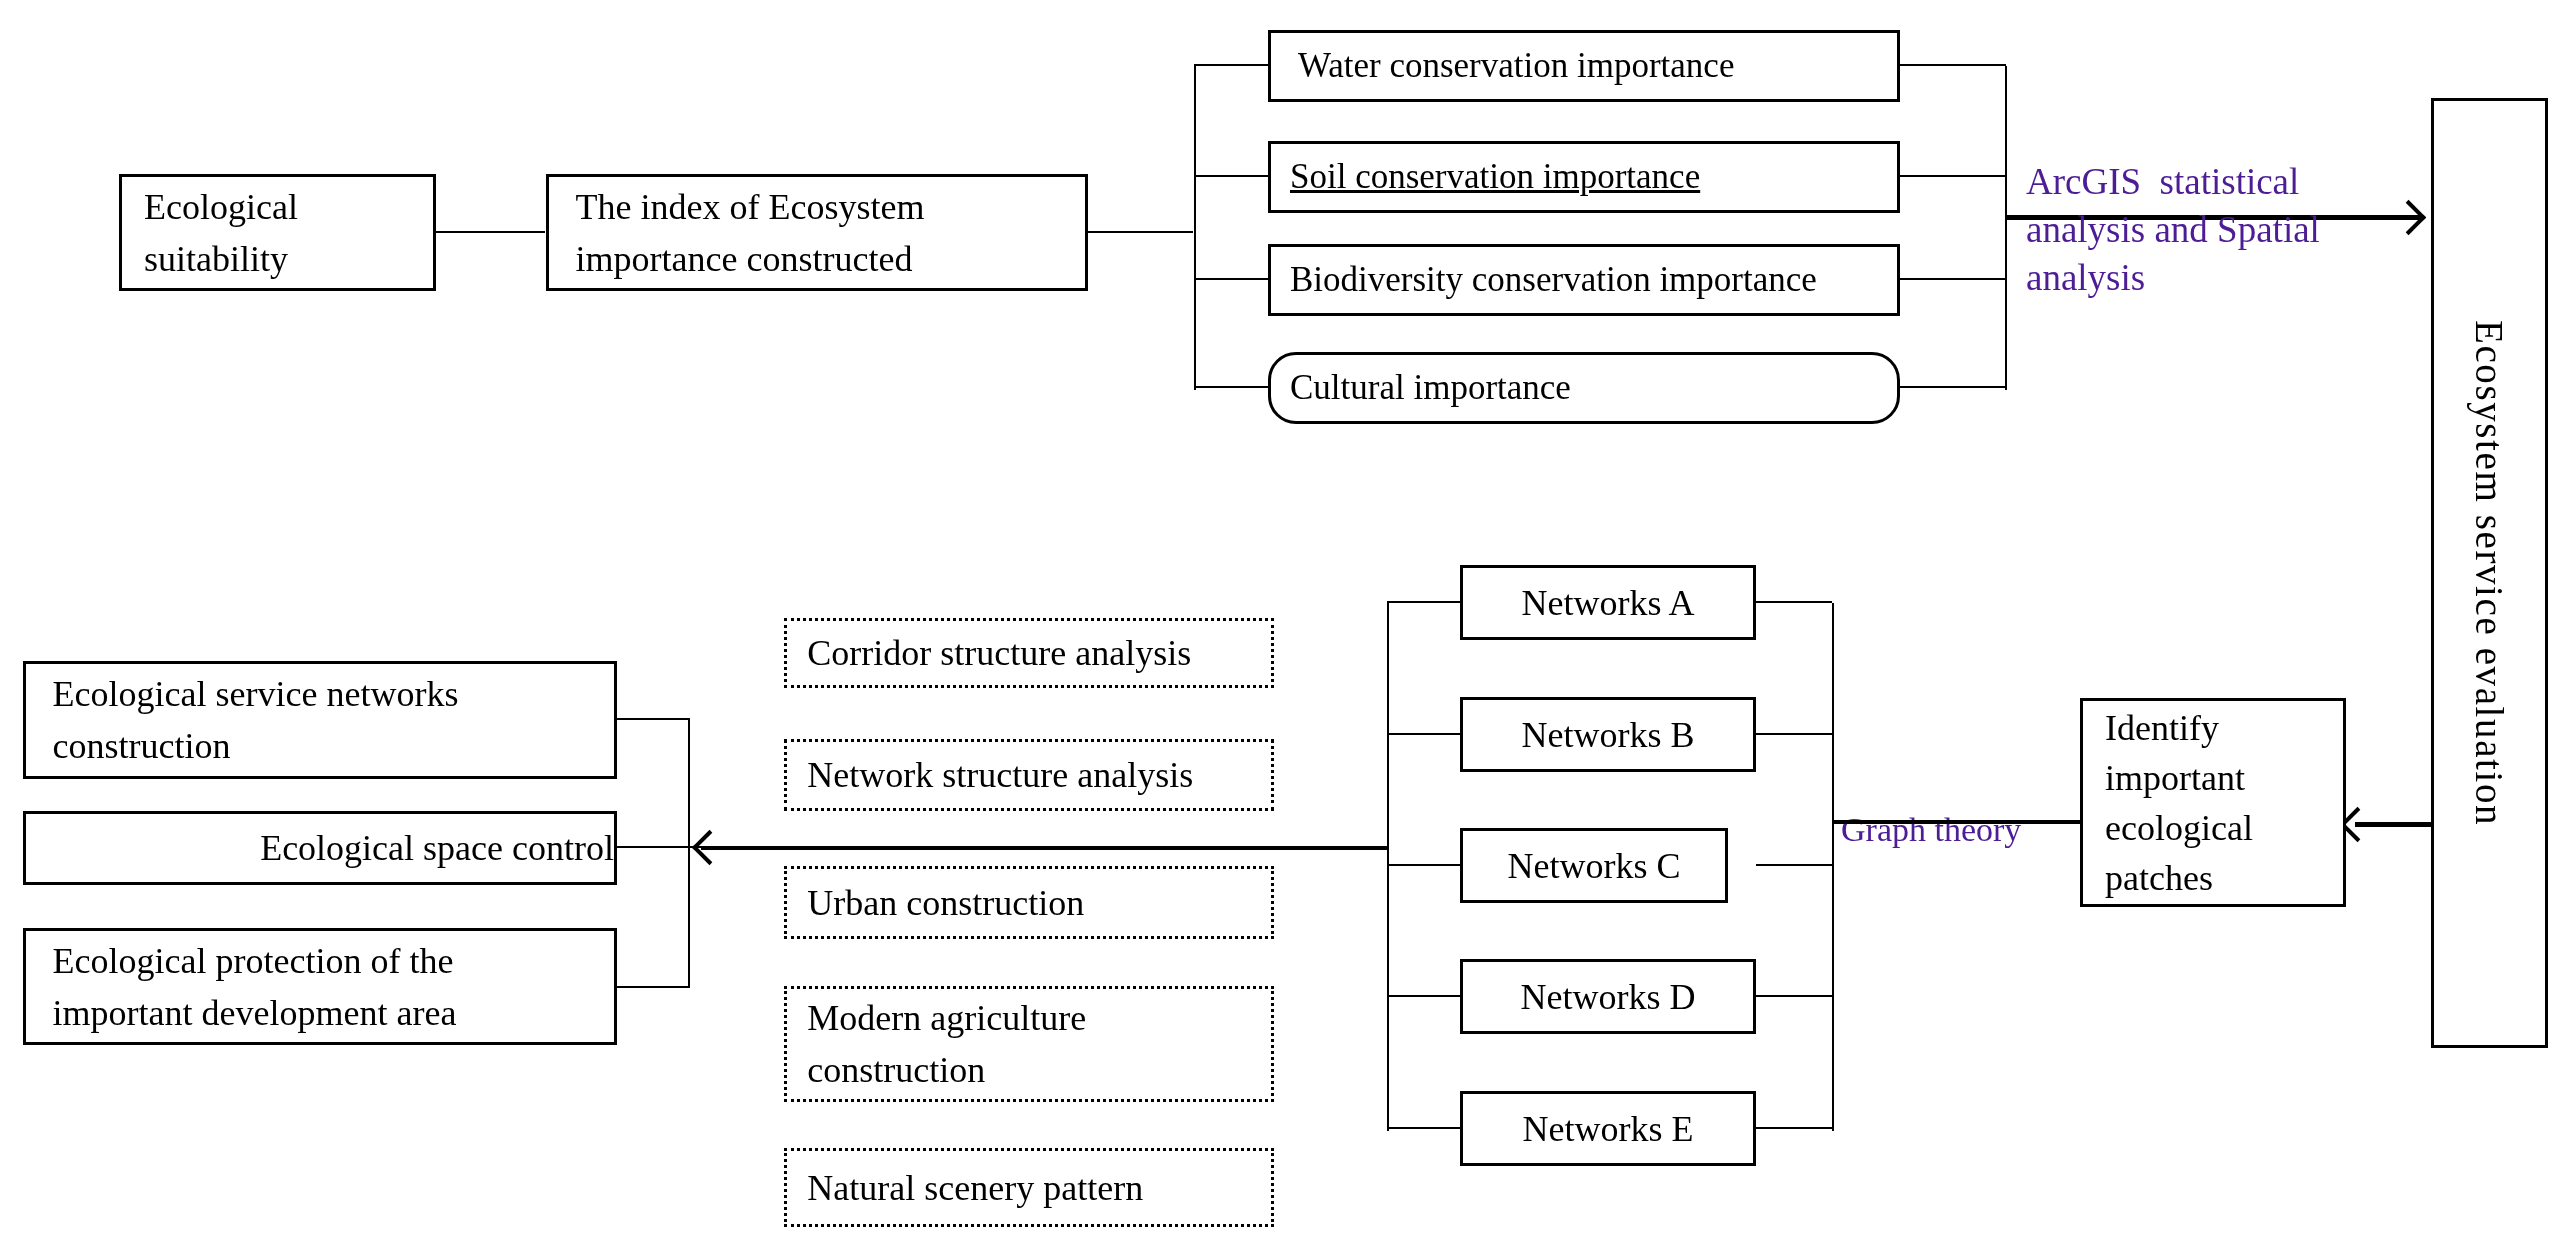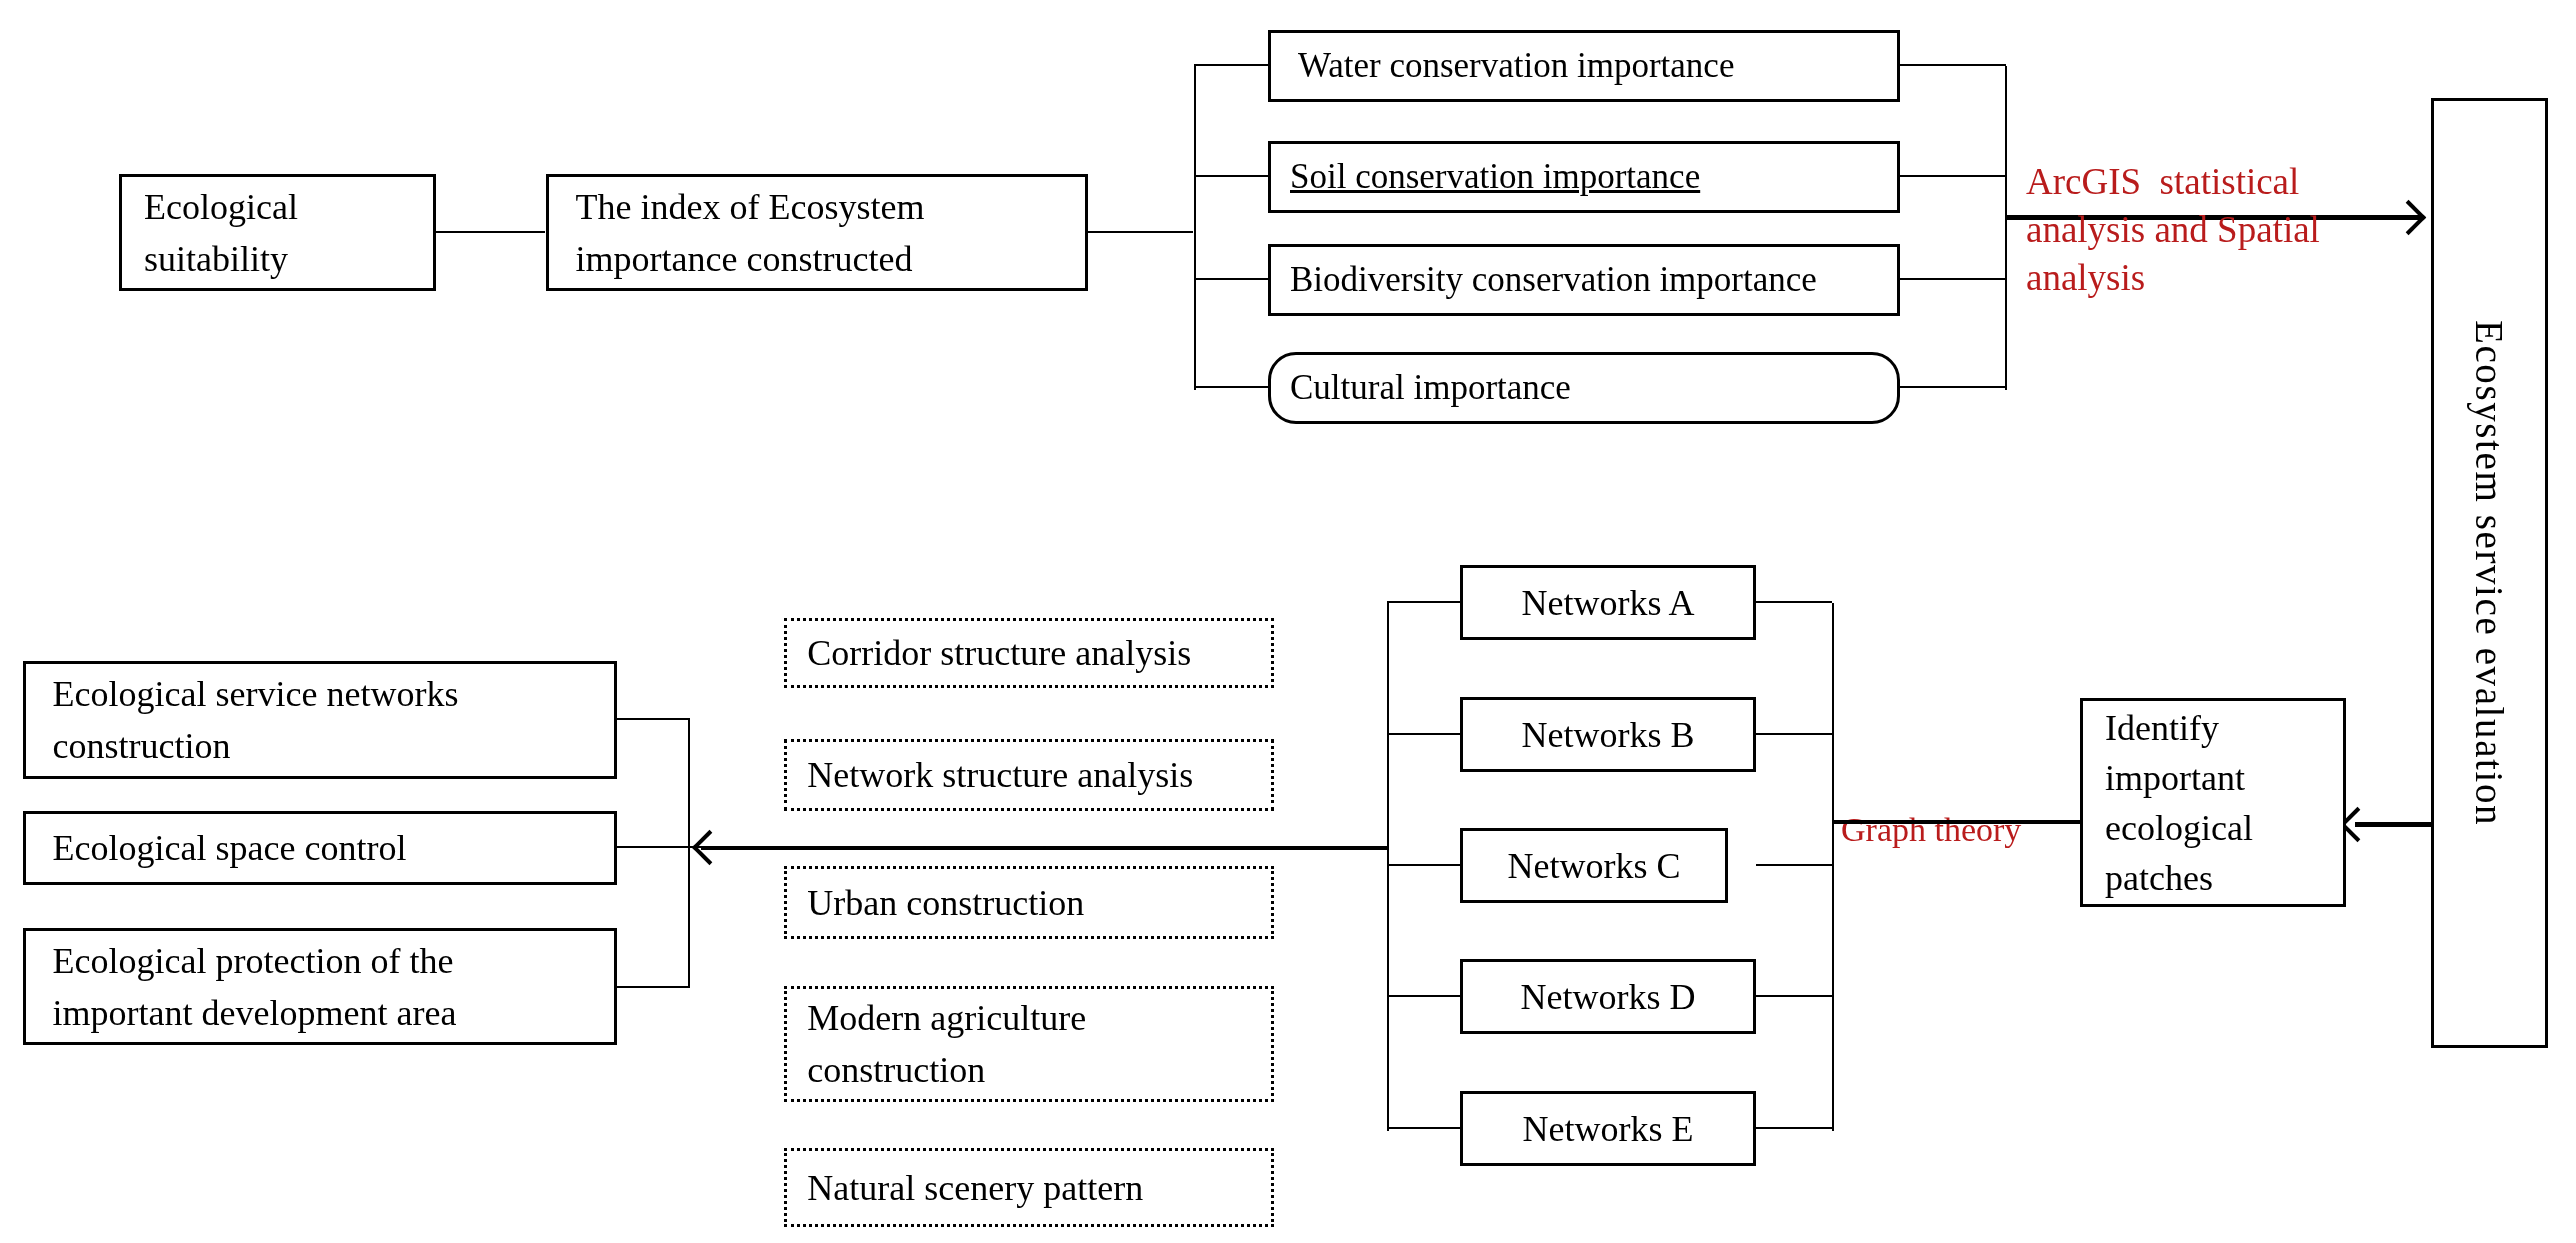--- a/index.html
+++ b/index.html
@@ -27,21 +27,21 @@
     white-space: pre-wrap;
     color: #000000;
   }
   .label--nowrap { white-space: nowrap; }
   .label--center { width: 100%; text-align: center; }
   .floating-label {
     position: absolute;
     font-size: 37px;
     line-height: 48px;
     white-space: pre-wrap;
-    color: #b91c1c;
+    color: #4c1d95;
   }
   .hline, .vline { position: absolute; background: #000000; }
   .hline { height: 2.3px; }
   .vline { width: 2.3px; }
   .hline--arrow { height: 4.7px; }
   .hline--arrow-thin { height: 3.9px; }
   .chev {
     position: absolute;
     box-sizing: border-box;
     width: 25px;
@@ -189,21 +189,21 @@
 
   <div class="vline" style="left:688px; top:718px; height:270px;"></div>
   <div class="hline" style="left:617px; top:718px; width:71px;"></div>
   <div class="hline" style="left:617px; top:846px; width:84px;"></div>
   <div class="hline" style="left:617px; top:986px; width:71px;"></div>
 
   <div class="box" style="left:23px; top:661px; width:594px; height:118px; padding-left:26.6px;">
     <div class="label">Ecological service networks
 construction</div>
   </div>
-  <div class="box" style="left:23px; top:811px; width:594px; height:74px; padding-left:26.6px;">
+  <div class="box" style="left:23px; top:811px; width:594px; height:74px; padding-left:26.6px;justify-content:flex-end;">
     <div class="label label--nowrap">Ecological space control</div>
   </div>
   <div class="box" style="left:23px; top:928px; width:594px; height:117px; padding-left:26.6px;">
     <div class="label">Ecological protection of the
 important development area</div>
   </div>
 
 </div>
 
 

